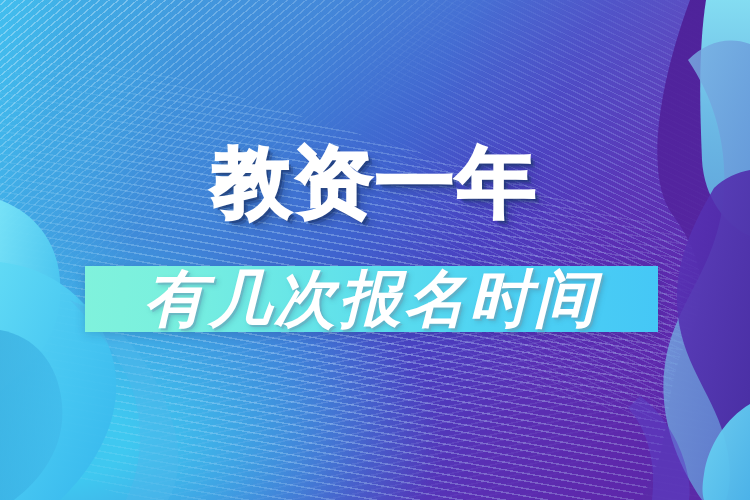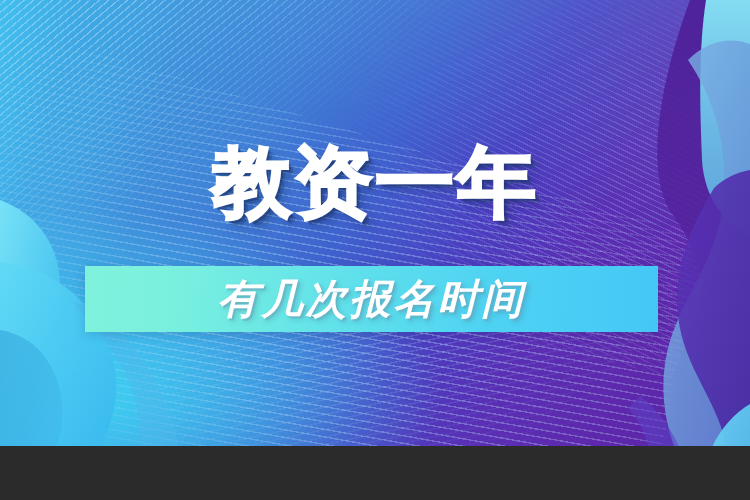--- a/index.html
+++ b/index.html
@@ -3,21 +3,21 @@
 <meta charset="utf-8">
 <style>
   html, body {
     margin: 0;
     padding: 0;
     background: #2b2b2b;
   }
   #banner {
     position: relative;
     width: 750px;
-    height: 446px;
+    height: 500px;
     overflow: hidden;
     font-family: "Liberation Sans", "DejaVu Sans", sans-serif;
   }
 
   
   .bg-base {
     position: absolute;
     inset: 0;
     background:
       radial-gradient(120% 95% at 6% 88%, #3fc8f0 0%, #3fc8f0 9%, rgba(63,200,240,0) 44%),
@@ -160,21 +160,21 @@
     box-shadow: 0 2px 10px rgba(20,40,90,0.18);
   }
   .subtitle-text {
     position: absolute;
     left: 0;
     right: 0;
     top: 0;
     height: 66px;
     line-height: 66px;
     text-align: center;
-    font-size: 41px;
+    font-size: 62px;
     font-weight: 700;
     font-style: italic;
     letter-spacing: 3px;
     color: #ffffff;
     text-shadow:
       2px 2px 0 rgba(110,170,190,0.55),
       3px 3px 5px rgba(60,120,150,0.35);
     white-space: nowrap;
   }
 </style>

